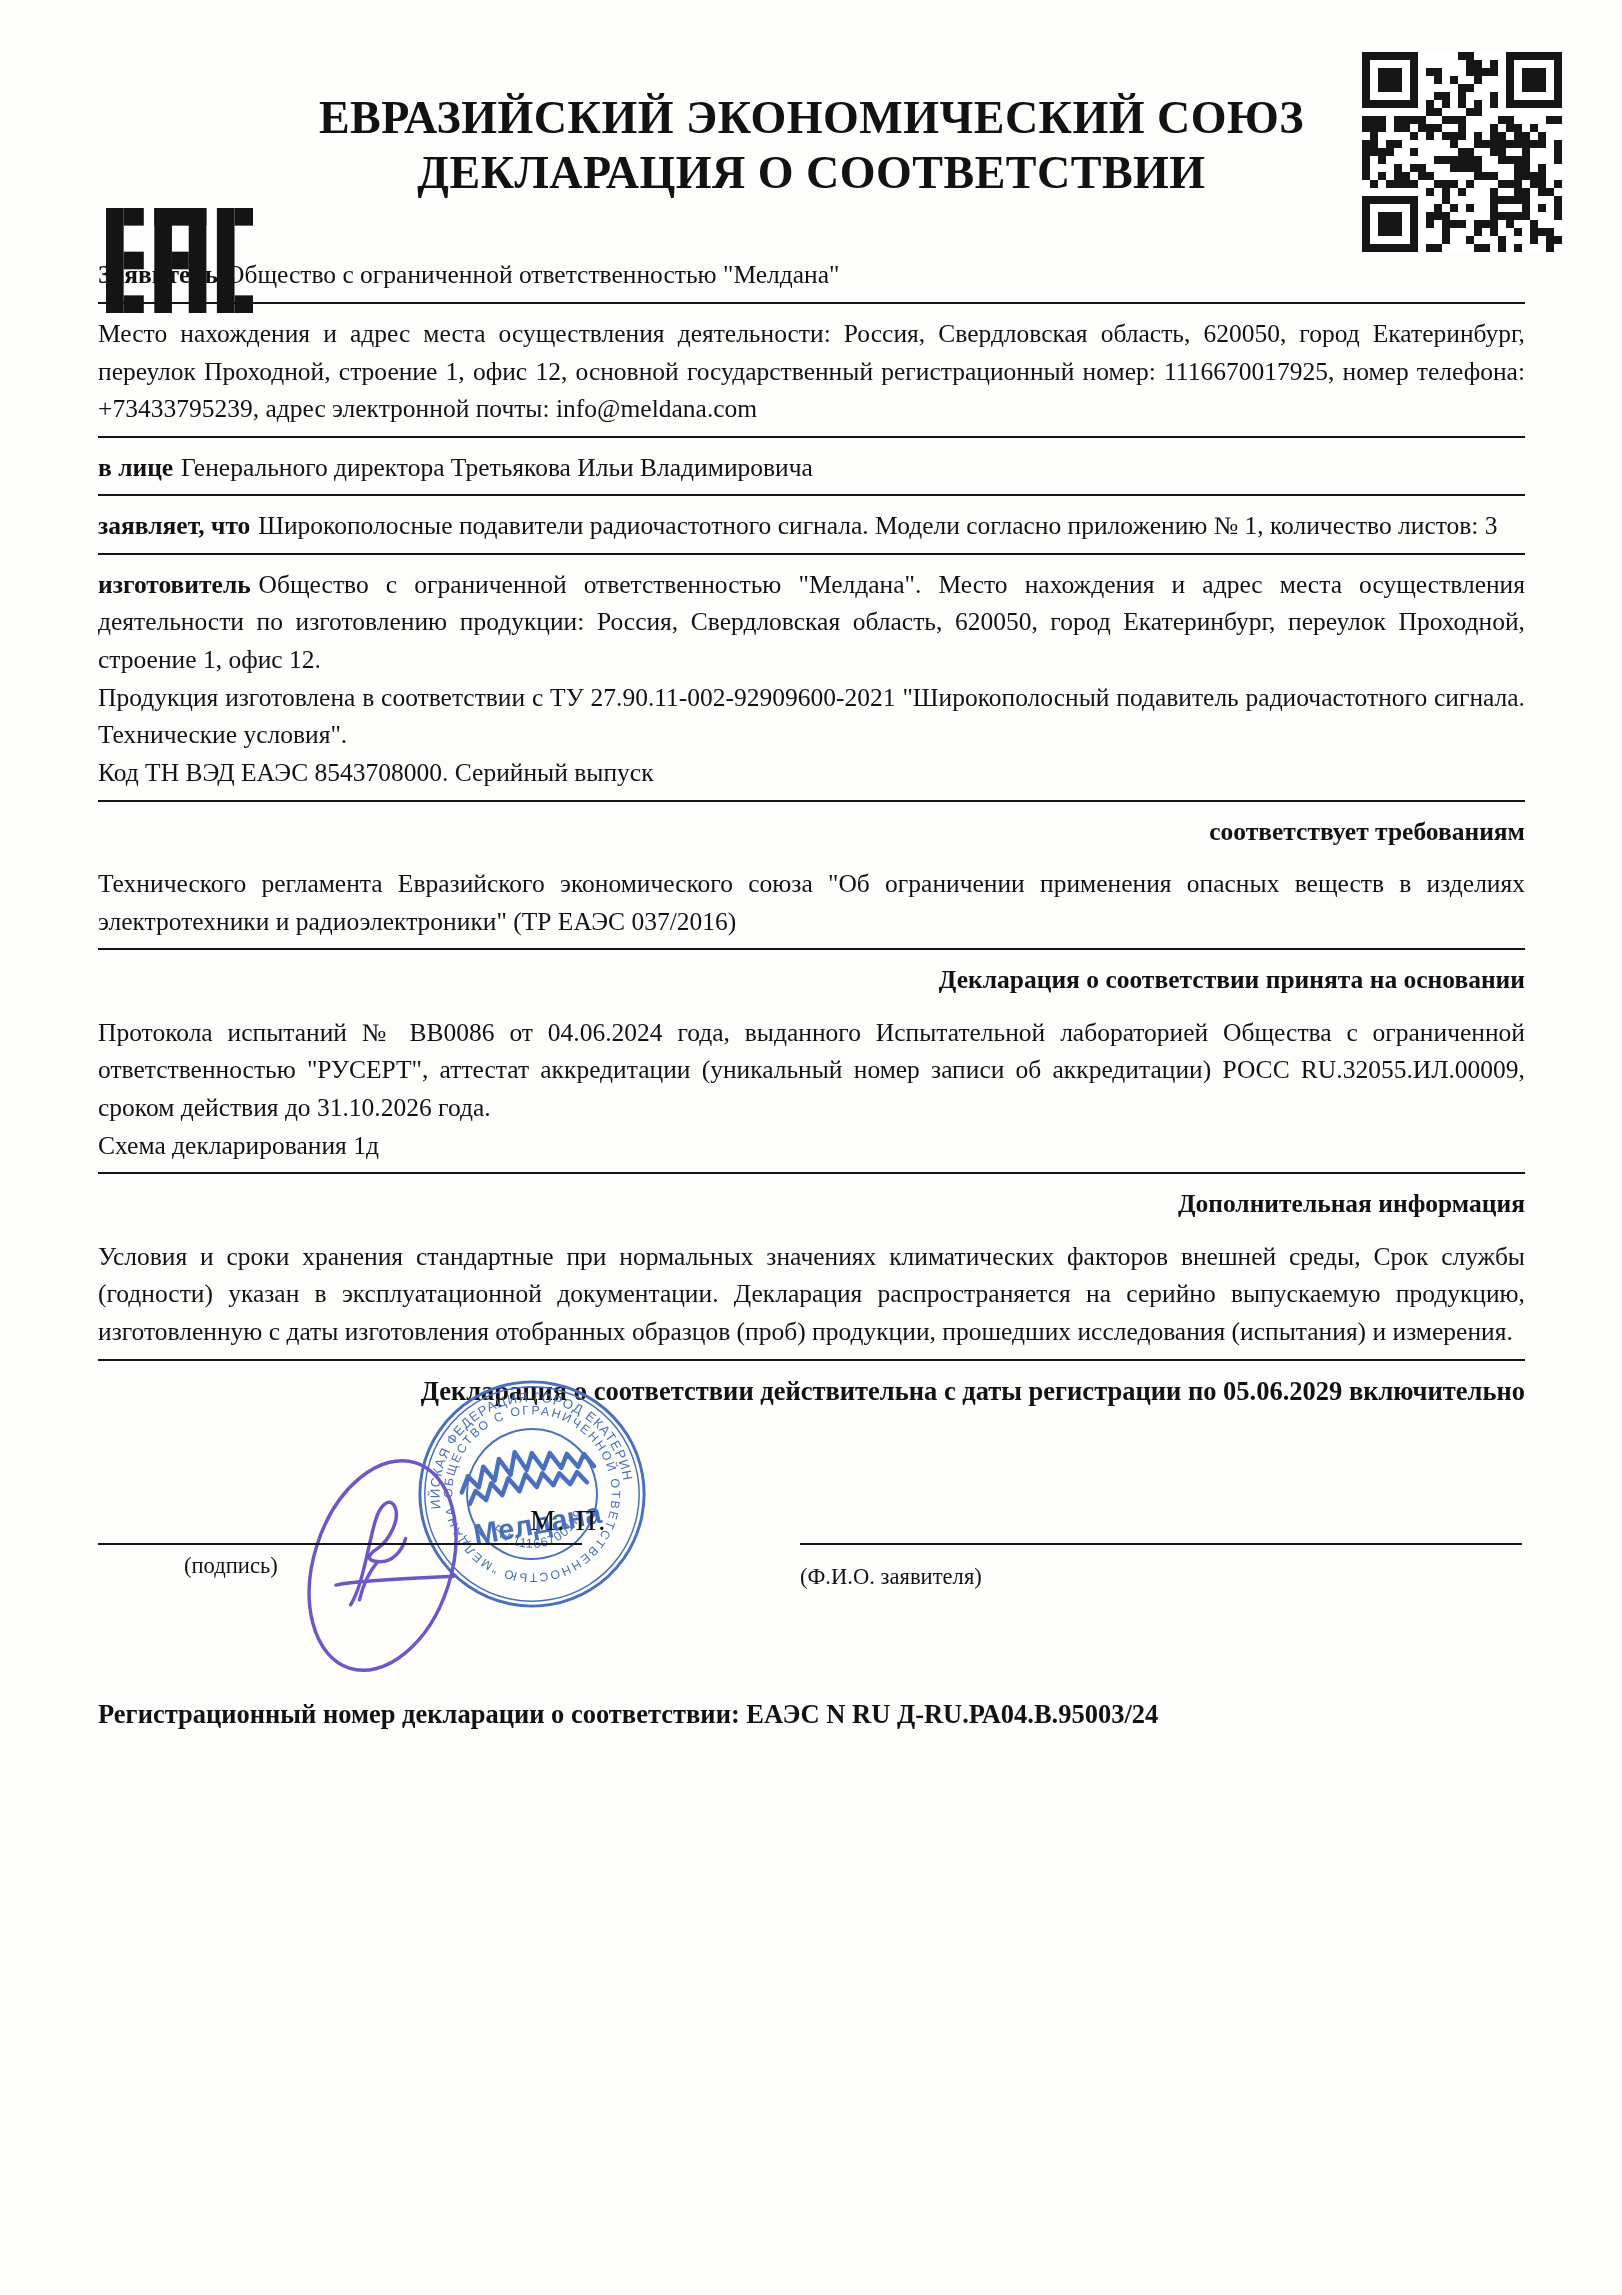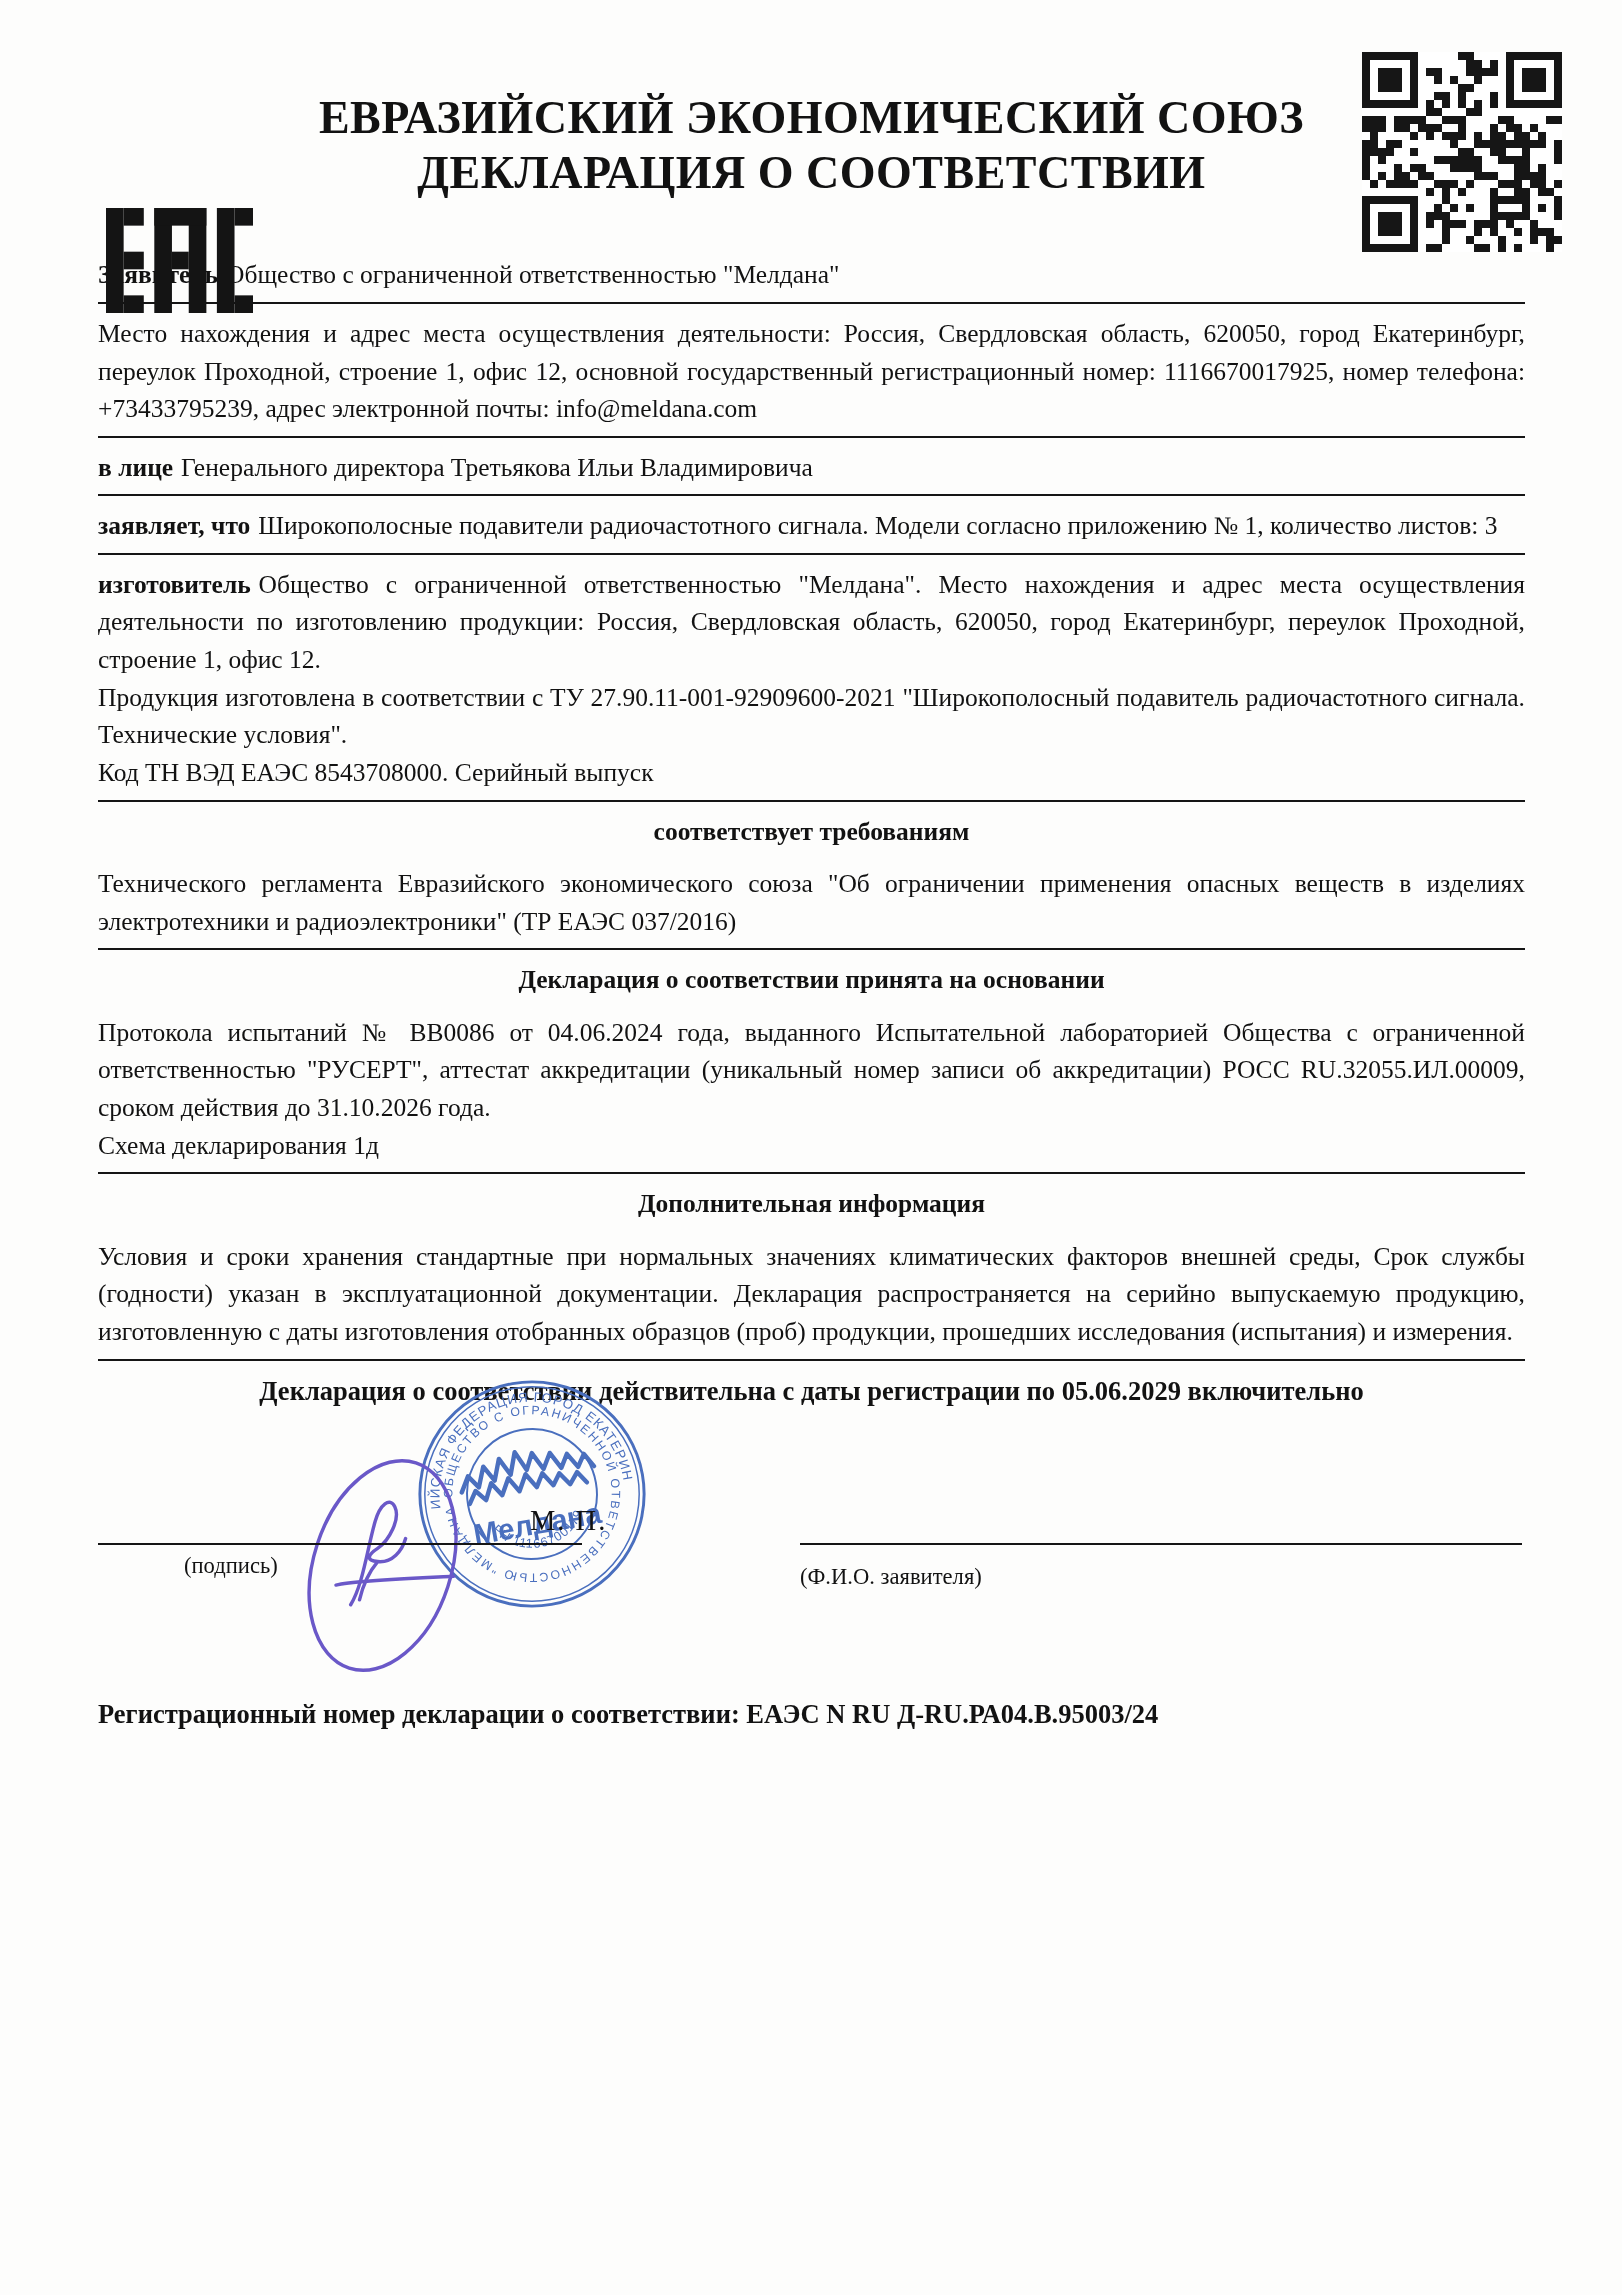--- a/index.html
+++ b/index.html
@@ -16,21 +16,21 @@
   }
   .titles{padding-top:90px;text-align:center;font-weight:bold;font-size:46px;line-height:1.2;letter-spacing:0.5px;}
   .eac-badge{position:absolute;left:106px;top:196px;width:147px;height:129px;}
   .qr{position:absolute;right:61px;top:52px;width:200px;height:200px;}
   .para{margin:0;text-align:justify;}
   .para.nj{text-align:left;}
   .lbl{font-weight:bold;margin-right:7.9px;}
   .b{font-weight:bold;}
   .rule{border:0;border-top:2.9px solid #151515;margin:7.9px 0 10.8px 0;}
   .mt-app{margin-top:56px;}
-  .heading{margin:0;font-weight:bold;text-align:center;}
+  .heading{margin:0;font-weight:bold;text-align:right;}
   .sp-after-head{margin-top:14.7px;}
   .validity{font-size:26.5px;}
   
   .sig-area{position:relative;height:231px;margin-top:19.6px;}
   .sig-line{position:absolute;border-top:2.9px solid #151515;height:0;}
   .sig-line.left{left:0;top:113px;width:484px;}
   .sig-line.right{left:702px;top:113px;width:722px;}
   .caption{position:absolute;font-size:22.6px;}
   .sign-cap{left:86px;top:119px;}
   .name-cap{left:702px;top:130px;width:722px;text-align:left;}
@@ -389,21 +389,21 @@
   <p class="para">Место нахождения и адрес места осуществления деятельности: Россия, Свердловская область, 620050, город Екатеринбург, переулок Проходной, строение 1, офис 12, основной государственный регистрационный номер: 1116670017925, номер телефона: +73433795239, адрес электронной почты: info@meldana.com</p>
   <div class="rule"></div>
 
   <p class="para nj"><b class="lbl">в лице</b><span>Генерального директора Третьякова Ильи Владимировича</span></p>
   <div class="rule"></div>
 
   <p class="para"><b class="lbl">заявляет, что</b><span>Широкополосные подавители радиочастотного сигнала. Модели согласно приложению № 1, количество листов: 3</span></p>
   <div class="rule"></div>
 
   <p class="para"><b class="lbl">изготовитель</b><span>Общество с ограниченной ответственностью "Мелдана". Место нахождения и адрес места осуществления деятельности по изготовлению продукции: Россия, Свердловская область, 620050, город Екатеринбург, переулок Проходной, строение 1, офис 12.</span></p>
-  <p class="para">Продукция изготовлена в соответствии с ТУ 27.90.11-001-92909600-2021 "Широкополосный подавитель радиочастотного сигнала. Технические условия".</p>
+  <p class="para">Продукция изготовлена в соответствии с ТУ 27.90.11-002-92909600-2021 "Широкополосный подавитель радиочастотного сигнала. Технические условия".</p>
   <p class="para nj">Код ТН ВЭД ЕАЭС 8543708000. Серийный выпуск</p>
   <div class="rule"></div>
 
   <p class="heading">соответствует требованиям</p>
   <p class="para sp-after-head">Технического регламента Евразийского экономического союза "Об ограничении применения опасных веществ в изделиях электротехники и радиоэлектроники" (ТР ЕАЭС 037/2016)</p>
   <div class="rule"></div>
 
   <p class="heading">Декларация о соответствии принята на основании</p>
   <p class="para sp-after-head">Протокола испытаний № ВВ0086 от 04.06.2024 года, выданного Испытательной лабораторией Общества с ограниченной ответственностью "РУСЕРТ", аттестат аккредитации (уникальный номер записи об аккредитации) РОСС RU.32055.ИЛ.00009, сроком действия до 31.10.2026 года.</p>
   <p class="para nj">Схема декларирования 1д</p>

